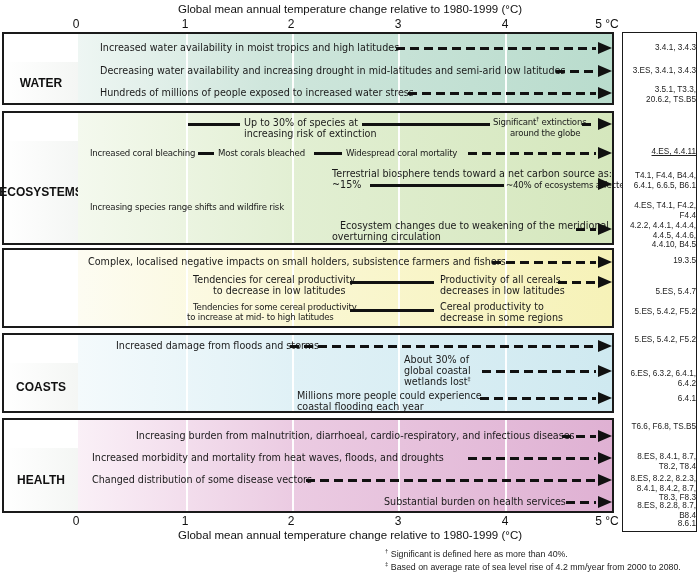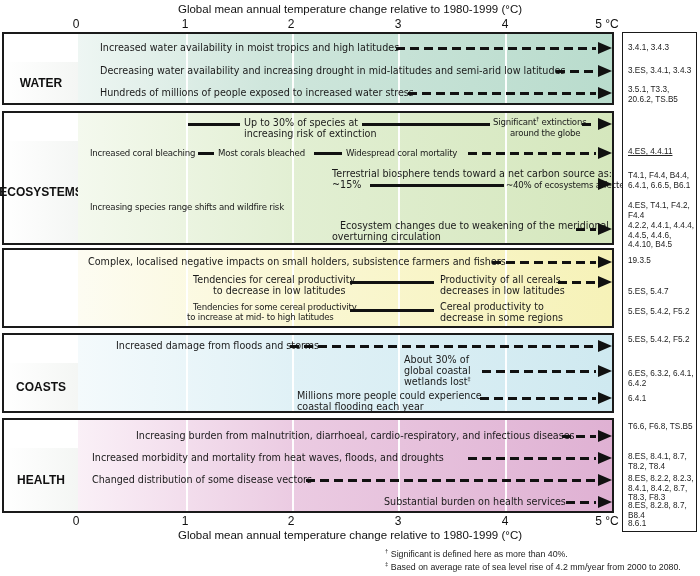--- a/index.html
+++ b/index.html
@@ -17,21 +17,21 @@
   .sec-body { position:absolute; left:74px; top:0; right:0; bottom:0; }
   .grid { position:absolute; top:0; bottom:0; width:1.5px; background:#ffffff; opacity:0.95; }
   .item { position:absolute; font-size:9.6px; line-height:11px; white-space:nowrap; color:#1a1a1a; }
   .small { font-size:8.6px; line-height:10px; letter-spacing:-0.2px; }
   .line { position:absolute; height:3px; background:#111; }
   .dash { position:absolute; height:3px;
           background:repeating-linear-gradient(90deg,#111 0 9px, transparent 9px 14px); }
   .arrow { position:absolute; width:0; height:0; border-top:6px solid transparent;
            border-bottom:6px solid transparent; border-left:14px solid #111; }
   .refs { position:absolute; left:622px; top:32px; width:75px; height:500px;
-          border:1.5px solid #1a1a1a; box-sizing:border-box; background:#fff; }
+          border:1.5px solid #1a1a1a; box-sizing:border-box; background:#fff;text-align:right; }
   .ref { position:absolute; left:5px; width:68px; font-family:"Liberation Sans", sans-serif;
          font-size:8.2px; line-height:9.5px; color:#222; }
   .foot { position:absolute; left:385px; font-size:8.8px; color:#222; white-space:nowrap;
           font-family:"Liberation Sans", sans-serif; }
   sup { font-size:6px; vertical-align:4px; line-height:0; }
 </style>
 </head>
 <body>
 
 <div class="axis-title" style="top:3px;">Global mean annual temperature change relative to 1980-1999 (°C)</div>

